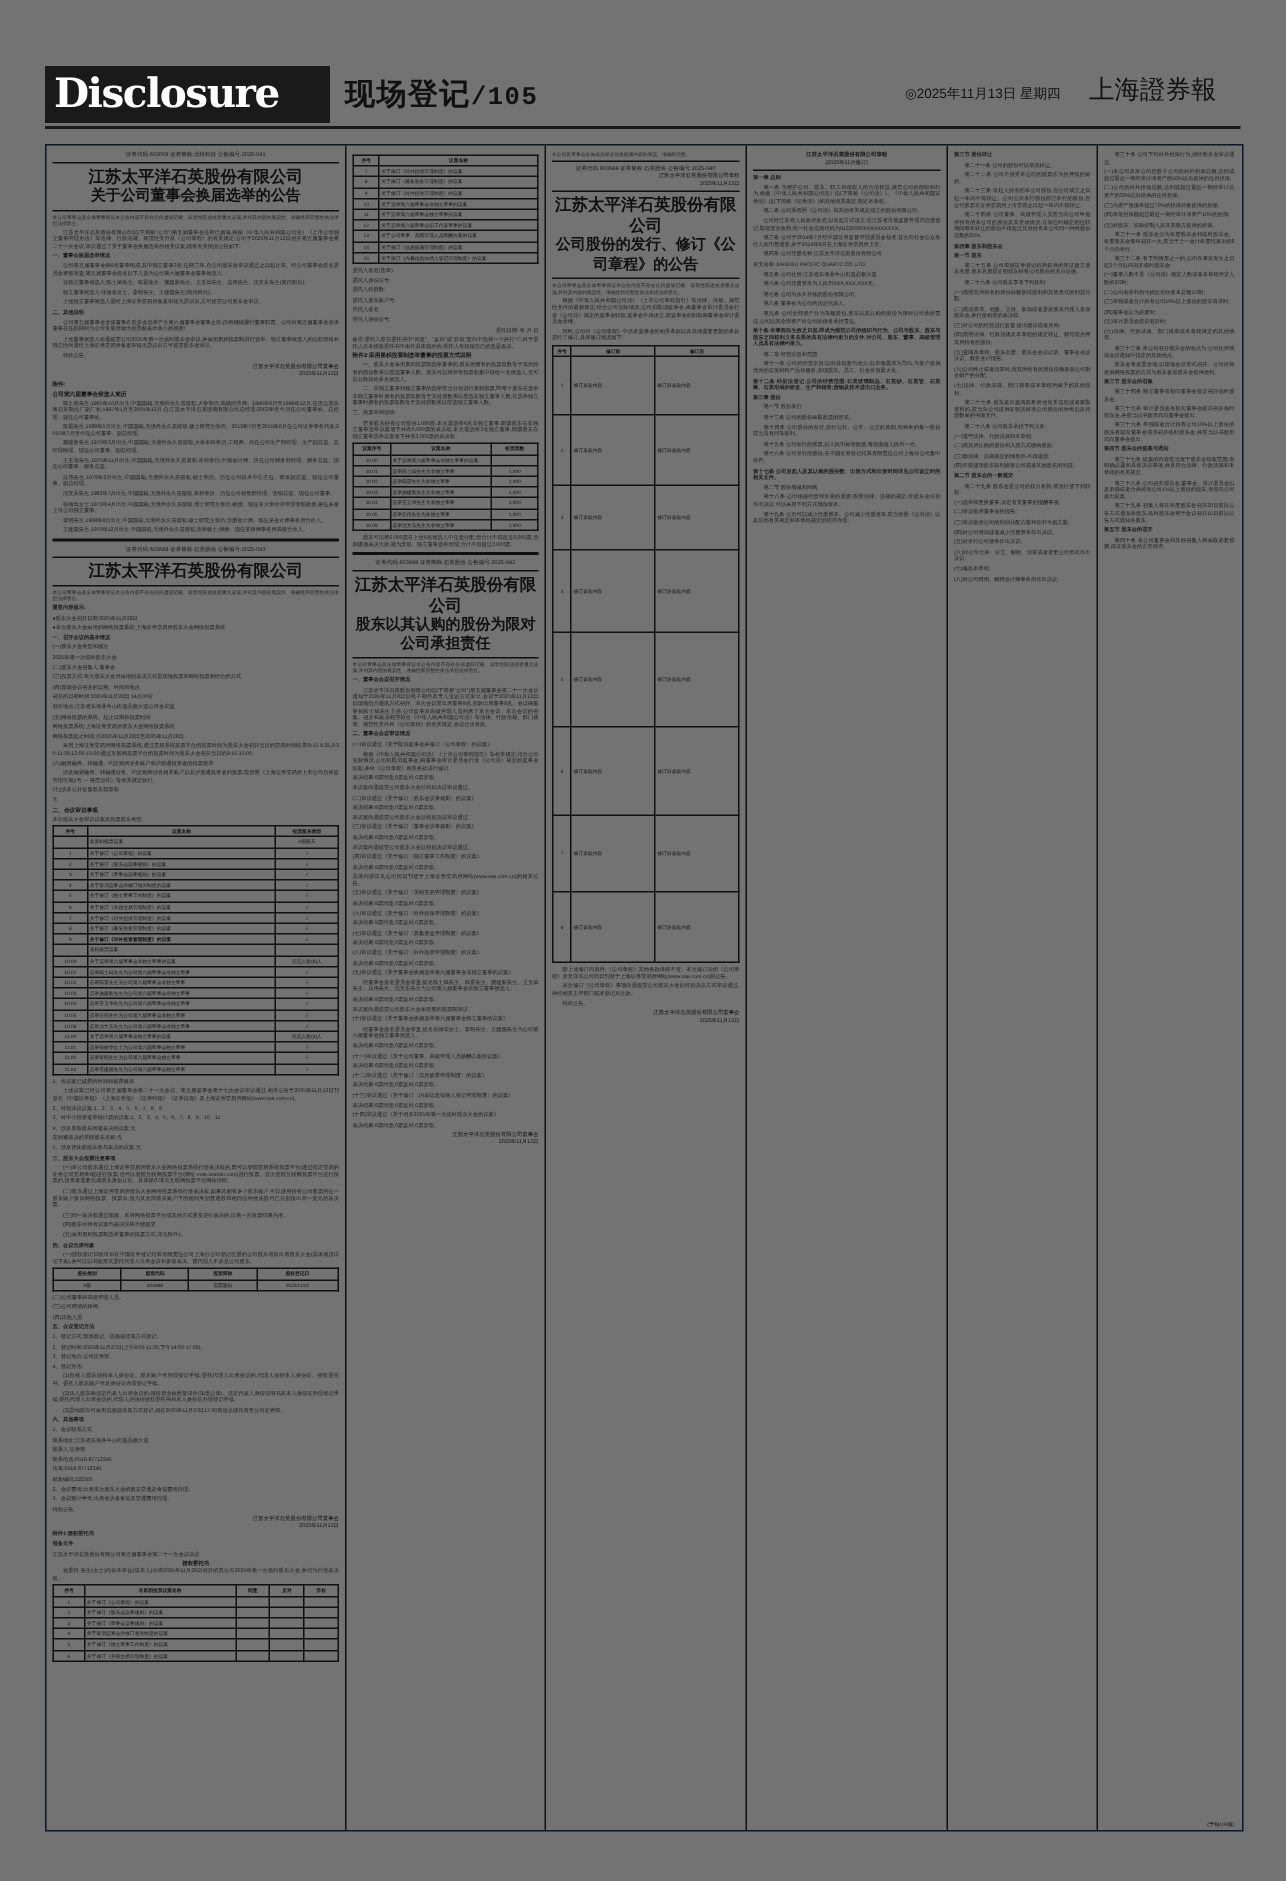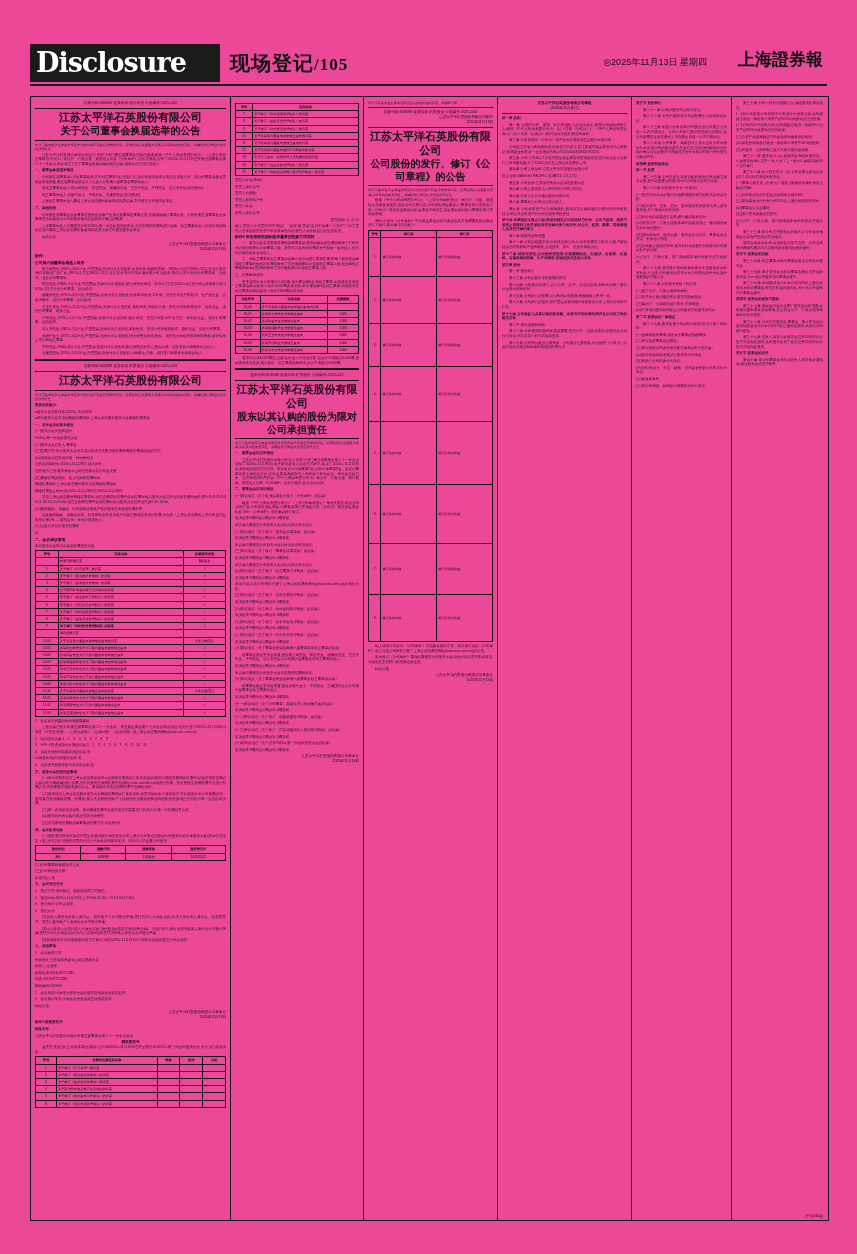--- a/index.html
+++ b/index.html
@@ -1,39 +1,39 @@
 <!DOCTYPE html>
 <html><head>
 <meta charset="utf-8">
 <style>
   html,body{margin:0;padding:0;background:#d9d9d9;}
   body{font-family:"Liberation Sans","DejaVu Sans",sans-serif;}
   .page{
-    width:857px;height:1254px;background:#ec4899;position:relative;
+    width:857px;height:1254px;background:#737373;position:relative;
     box-sizing:border-box;overflow:hidden;
   }
   
   .masthead{position:absolute;left:30px;top:44px;width:797px;height:42px;}
   .mh-black{position:absolute;left:0;top:0;width:190px;height:38px;background:#1a1a1a;}
   .mh-disclosure{
     position:absolute;left:6px;top:3px;width:182px;height:32px;color:#ffffff;
     font-family:"DejaVu Serif","Liberation Serif",serif;font-weight:bold;font-size:27px;
     letter-spacing:-1px;line-height:32px;
   }
   .mh-cn{
     position:absolute;left:200px;top:2px;font-size:20px;font-weight:bold;color:#111;
     letter-spacing:1px;line-height:34px;
   }
-  .mh-cn .slash{font-family:Liberation Serif, serif;font-weight:bold;font-size:17px;}
+  .mh-cn .slash{font-family:Liberation Mono, monospace;font-weight:bold;font-size:17px;}
   .mh-right{
     position:absolute;right:120px;top:12px;font-size:9px;color:#111;
   }
   .mh-paper{
-    position:absolute;right:4px;top:4px;font-family:"DejaVu Serif","Liberation Serif",serif;
-    font-weight:bold;font-size:17px;color:#111;letter-spacing:0px;
+    position:absolute;right:16px;top:4px;font-family:"DejaVu Serif","Liberation Serif",serif;
+    font-weight:normal;font-size:17px;color:#111;letter-spacing:0px;
   }
   .mh-rule{position:absolute;left:0;top:40px;width:797px;height:2px;background:#1a1a1a;}
 
   
   .frame{position:absolute;left:30px;top:96px;width:797px;height:1123px;border:1px solid #0f172a;}
   .colrule{position:absolute;top:0;width:1px;height:1123px;background:#111;}
 
   
   .col{position:absolute;top:0;height:1123px;box-sizing:border-box;padding:4px 4px;overflow:hidden;}
   .code-line{font-size:3.6px;line-height:5px;color:#111;text-align:center;letter-spacing:0.1px;}

